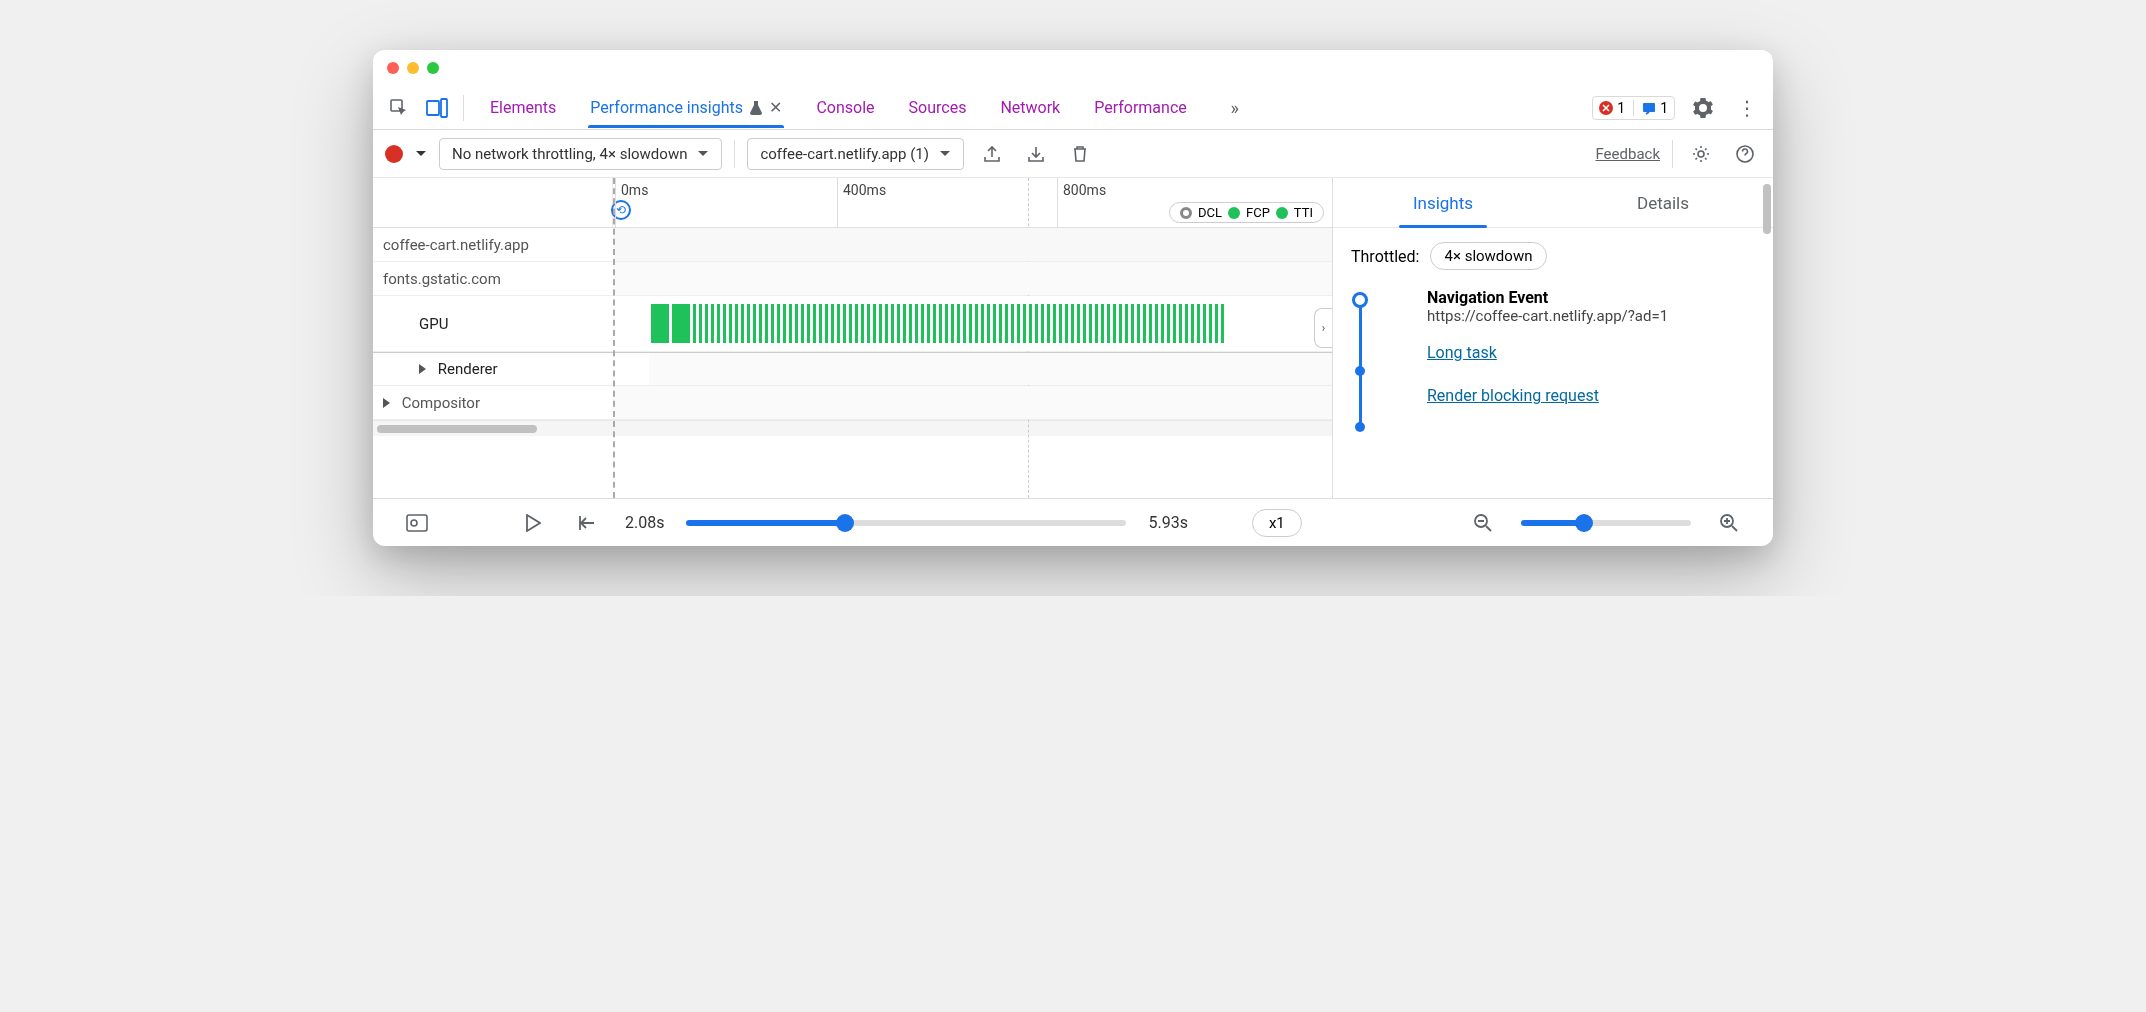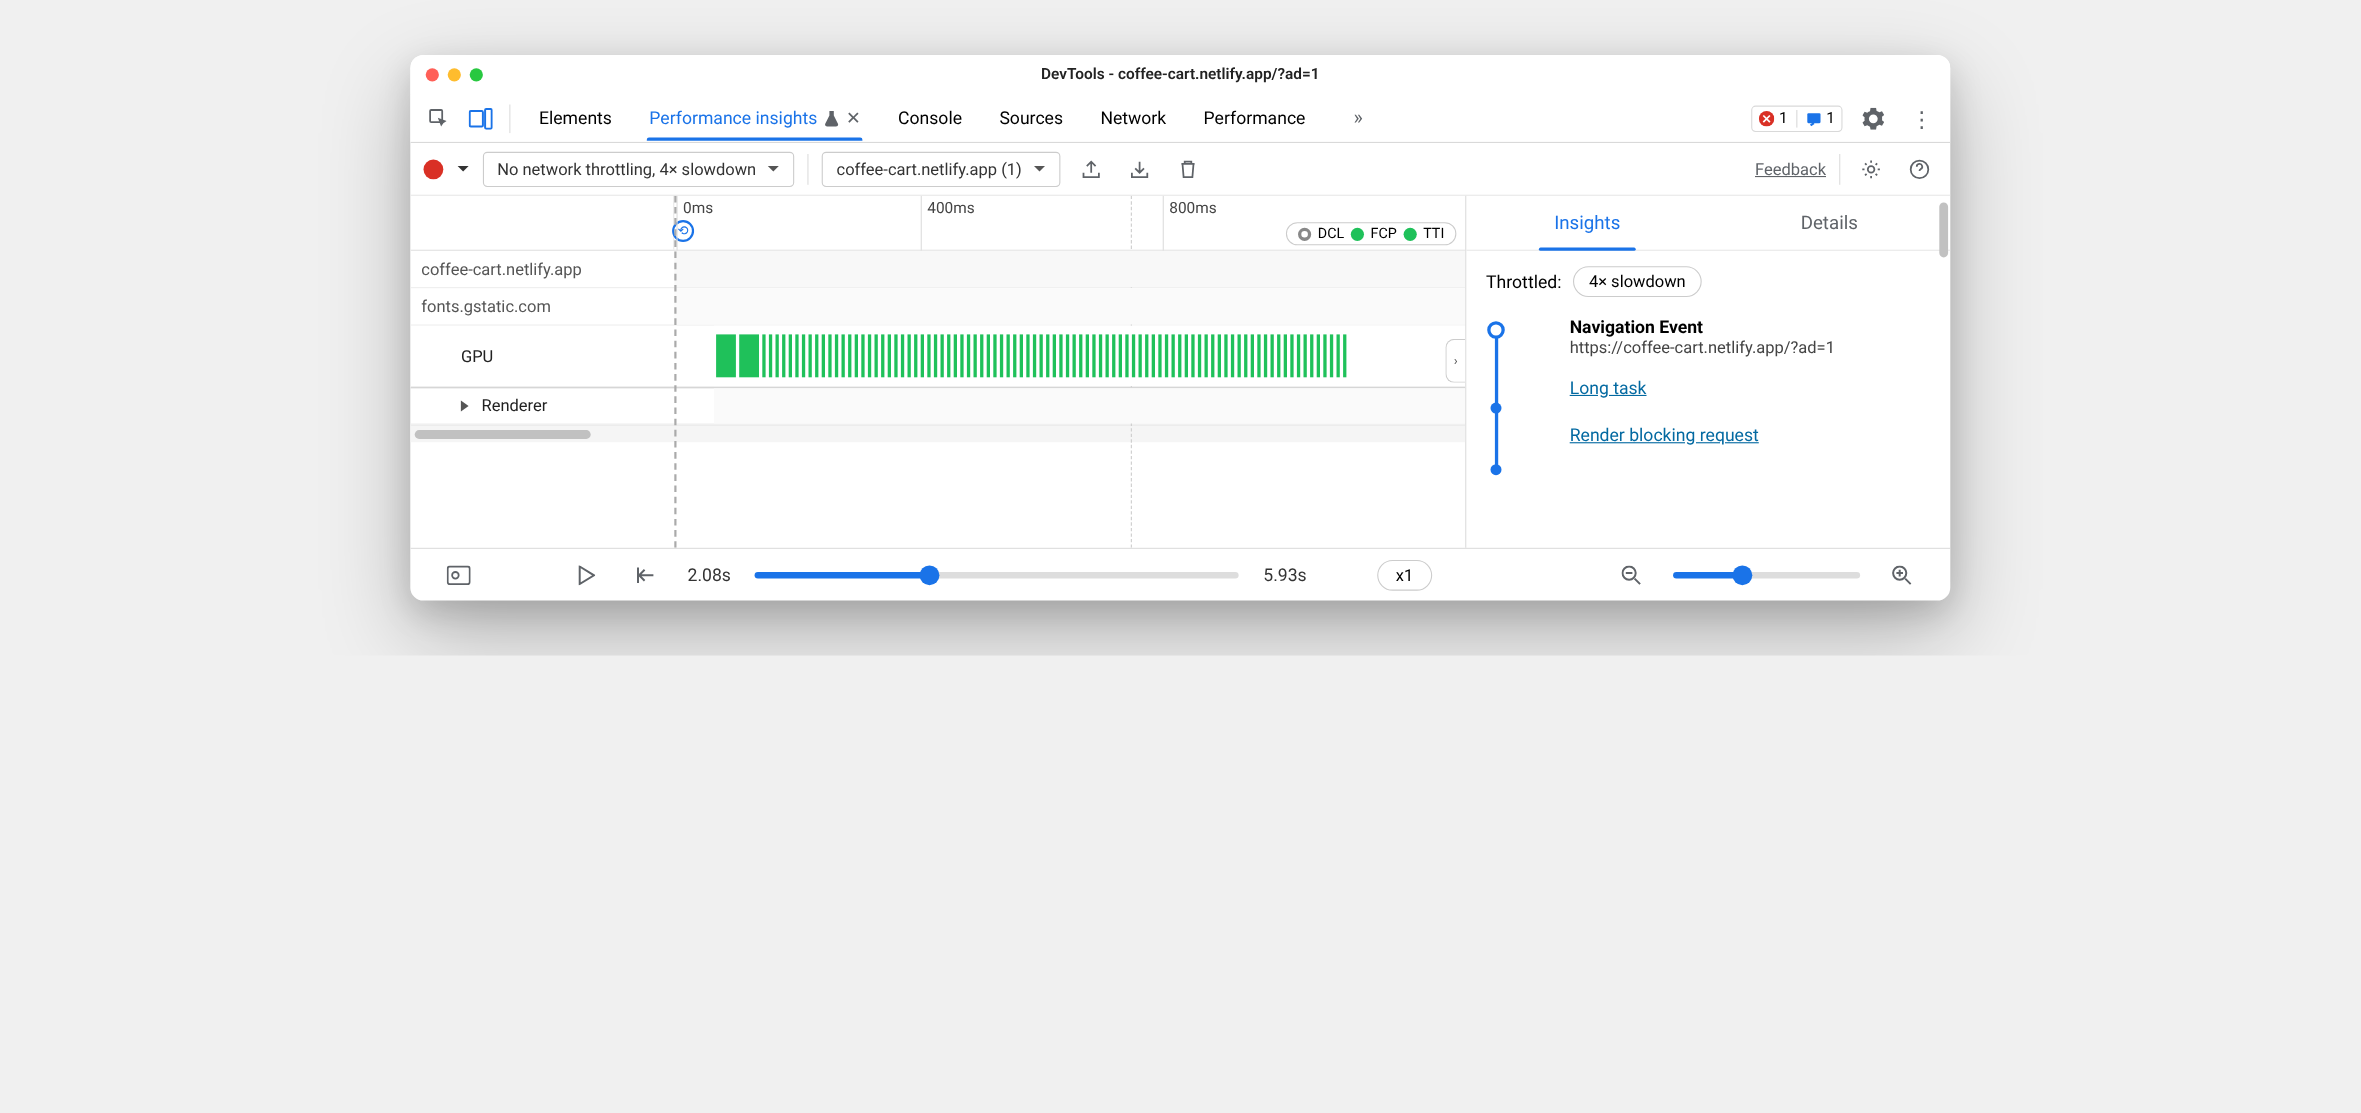--- a/index.html
+++ b/index.html
@@ -8,21 +8,21 @@
 .titlebar { height: 36px; display: flex; align-items: center; padding: 0 14px; background: #fff; position: relative; }
 .traffic { display: flex; gap: 8px; }
 .traffic span { width: 12px; height: 12px; border-radius: 50%; display: inline-block; }
 .tl-r { background: #ff5f57; } .tl-y { background: #febc2e; } .tl-g { background: #28c840; }
 .titlebar .title { position: absolute; left: 0; right: 0; text-align: center; font-weight: 600; font-size: 14px; color: #222; pointer-events: none; }
 
 .tabbar { height: 44px; display: flex; align-items: center; border-bottom: 1px solid #d9d9d9; padding: 0 10px; gap: 6px; background: #fff; }
 .icon-btn { width: 32px; height: 32px; display: flex; align-items: center; justify-content: center; color: #5f6368; cursor: pointer; border-radius: 4px; }
 .icon-btn.blue { color: #1a73e8; }
 .tabs { display: flex; align-items: center; gap: 30px; margin-left: 14px; flex: 1; }
-.tab { font-size: 16px; color: #000000; cursor: pointer; padding: 10px 2px; position: relative; display: flex; align-items: center; gap: 6px; }
+.tab { font-size: 16px; color: #a21caf; cursor: pointer; padding: 10px 2px; position: relative; display: flex; align-items: center; gap: 6px; }
 .tab.active { color: #1a73e8; }
 .tab.active::after { content: ""; position: absolute; left: 0; right: 0; bottom: -1px; height: 3px; background: #1a73e8; border-radius: 2px 2px 0 0; }
 .tab .close { color: #5f6368; font-size: 16px; }
 .right-tools { display: flex; align-items: center; gap: 12px; }
 .badge-grp { display: flex; align-items: center; gap: 4px; border: 1px solid #d9d9d9; border-radius: 4px; padding: 3px 6px; font-size: 14px; }
 .badge-grp .sep { width: 1px; background: #d9d9d9; height: 16px; margin: 0 4px; }
 .err-ic { color: #d93025; } .msg-ic { color: #1a73e8; }
 
 .toolbar { height: 48px; display: flex; align-items: center; border-bottom: 1px solid #e8e8e8; padding: 0 12px; gap: 12px; }
 .rec-btn { width: 18px; height: 18px; border-radius: 50%; background: #d93025; cursor: pointer; }
@@ -95,21 +95,20 @@
 <body>
 
 <div class="window">
 
   <div class="titlebar">
     <div class="traffic">
       <span class="tl-r"></span>
       <span class="tl-y"></span>
       <span class="tl-g"></span>
     </div>
-    <div class="title">DevTools - coffee-cart.netlify.app/?ad=1</div>
   </div>
 
   <div class="tabbar">
     <div class="icon-btn">
       <svg width="20" height="20" viewBox="0 0 20 20" fill="none" stroke="#5f6368" stroke-width="1.6">
           <rect x="2" y="2" width="11" height="11" rx="1"></rect>
           <path d="M9 9 l8 3 -3 2 -2 3 z" fill="#5f6368" stroke="none"></path>
         </svg>
     </div>
     <div class="icon-btn blue">
@@ -344,20 +343,24 @@
               <span></span>
               <span></span>
               <span></span>
               <span></span>
               <span></span>
           </div>
         </div>
       </div>
       <div class="track-row" style="border-top:1px solid #ccc">
         <div class="track-label bold"><span class="caret-r"></span>&nbsp;<span>Renderer</span></div>
+        <div class="track-content"></div>
+      </div>
+      <div class="track-row">
+        <div class="track-label"><span class="caret-r"></span>&nbsp;<span>Compositor</span></div>
         <div class="track-content"></div>
       </div>
       <div class="hscroll">
           <div class="thumb"></div>
         </div>
 
       <div class="expand-tab">›</div>
     </div>
 
     <div class="right">

